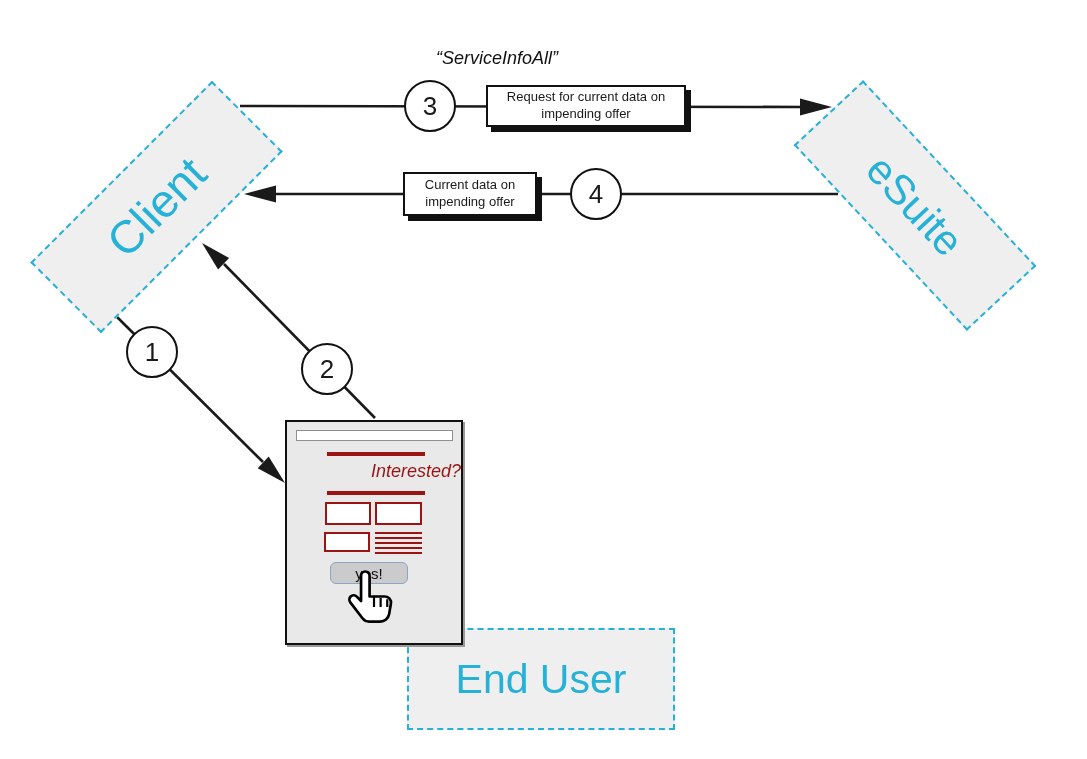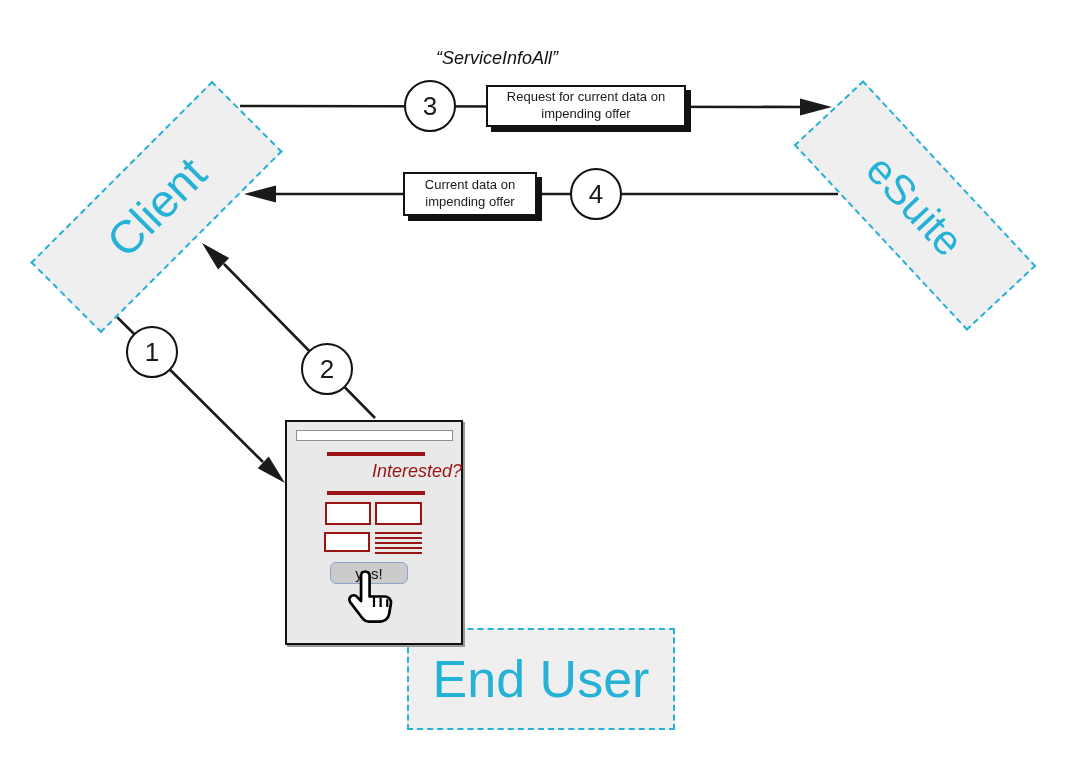--- a/index.html
+++ b/index.html
@@ -15,21 +15,21 @@
 
   
   .node{position:absolute;display:flex;align-items:center;justify-content:center;
         background:#efefef;border:2.5px dashed var(--accent);box-sizing:border-box;z-index:2;}
   .node span{color:var(--accent);white-space:nowrap;}
   .node-client{left:28px;top:157px;width:257px;height:100px;transform:rotate(-45deg);}
   .node-client span{font-size:46px;}
   .node-esuite{left:788px;top:158px;width:254px;height:95px;transform:rotate(47deg);}
   .node-esuite span{font-size:42px;}
   .node-enduser{left:407px;top:628px;width:268px;height:102px;}
-  .node-enduser span{font-size:52px;}
+  .node-enduser span{font-size:41px;}
 
   
   .step-circle{position:absolute;width:52px;height:52px;border-radius:50%;background:#fff;
         border:2.5px solid #111;box-sizing:border-box;display:flex;align-items:center;
         justify-content:center;font-size:26px;z-index:3;}
   .c1{left:126px;top:326px;} .c2{left:301px;top:343px;}
   .c3{left:404px;top:80px;}  .c4{left:570px;top:168px;}
 
   
   .msg-box{position:absolute;background:#fff;border:2px solid #111;box-shadow:5px 5px 0 #111;
@@ -40,22 +40,22 @@
   .svc-label{position:absolute;left:436px;top:48px;width:300px;text-align:left;
         font-style:italic;font-size:18px;color:#111;z-index:3;}
 
   
   .browser{position:absolute;left:285px;top:420px;width:178px;height:225px;background:#e9e9e9;
         border:2.5px solid #111;box-shadow:2px 2px 0 #999;box-sizing:border-box;z-index:4;}
   .addr{position:absolute;left:9px;top:8px;width:155px;height:9px;background:#fff;
         border:1.5px solid #8f8f8f;}
   .rule{position:absolute;left:40px;width:98px;height:3.5px;background:var(--red);}
   .rule1{top:30px;} .rule2{top:69px;}
-  .headline{position:absolute;left:0;top:39px;width:100%;text-align:center;
-        font-style:italic;font-size:18px;color:var(--red);padding-left:43px;}
+  .headline{position:absolute;left:0;top:39px;width:100%;text-align:right;
+        font-style:italic;font-size:18px;color:var(--red);}
   .ph{position:absolute;background:#fff;border:2.5px solid var(--red);box-sizing:border-box;}
   .phA{left:38px;top:80px;width:46px;height:23px;}
   .phB{left:88px;top:80px;width:47px;height:23px;}
   .phC{left:37px;top:110px;width:46px;height:20px;}
   .tl{position:absolute;left:88px;top:110px;width:47px;}
   .tl i{display:block;height:2.2px;background:var(--red);margin-bottom:2.8px;}
   .yes-btn{position:absolute;left:43px;top:140px;width:78px;height:22px;background:#cbcbcb;
         border:1.5px solid #89a6c6;border-radius:6px;font-size:15px;color:#111;
         font-family:"Liberation Sans",sans-serif;display:flex;align-items:center;justify-content:center;}
   .hand{position:absolute;left:60px;top:147px;width:48px;height:60px;}

